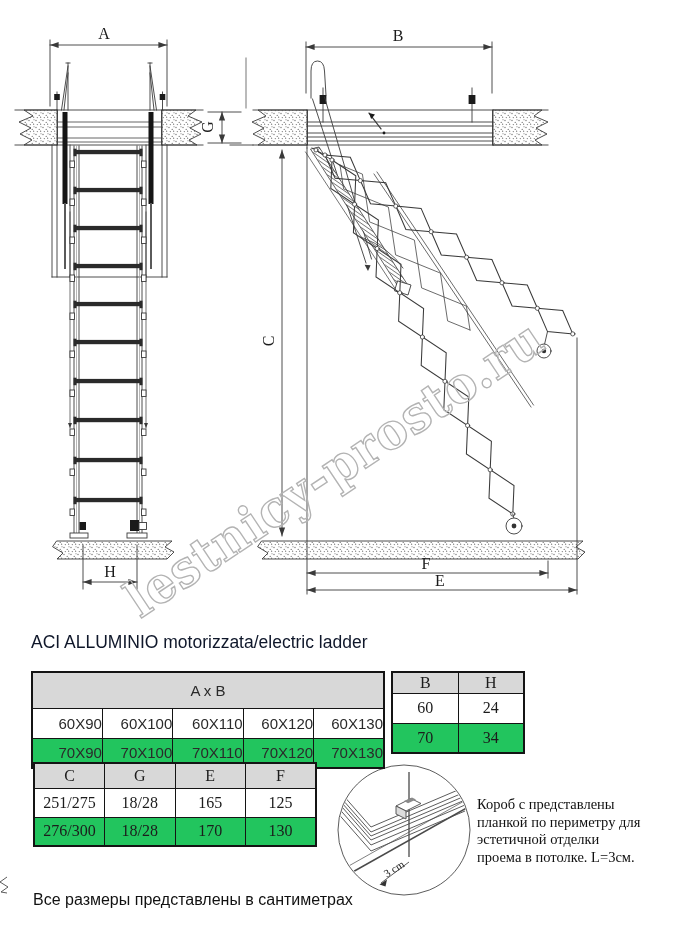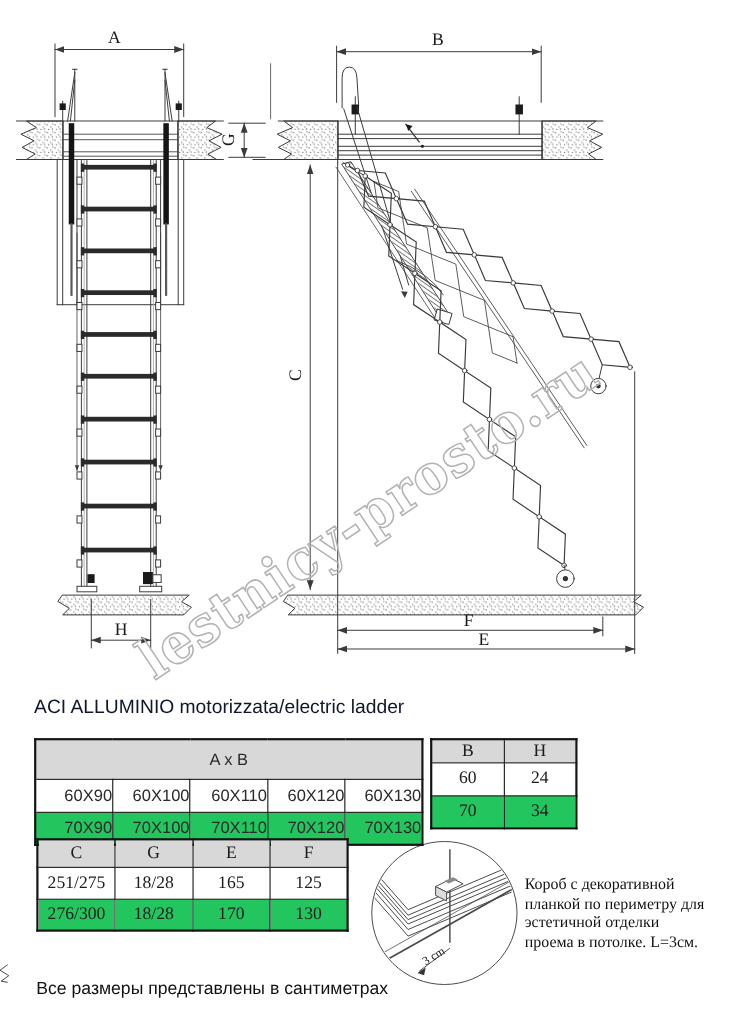--- a/index.html
+++ b/index.html
@@ -349,19 +349,19 @@
       <td>18/28</td>
       <td>170</td>
       <td>130</td>
     </tr>
   </tbody>
     </table>
 
   <div class="abs units-note">Все размеры представлены в сантиметрах</div>
 
   <div class="abs box-note">
-    <span>Короб с декоративной</span>
+    <span>Короб с представлены</span>
     <span>планкой по периметру для</span>
     <span>эстетичной отделки</span>
     <span>проема в потолке. L=3см.</span>
   </div>
 
 </div>
 
 </body></html>

